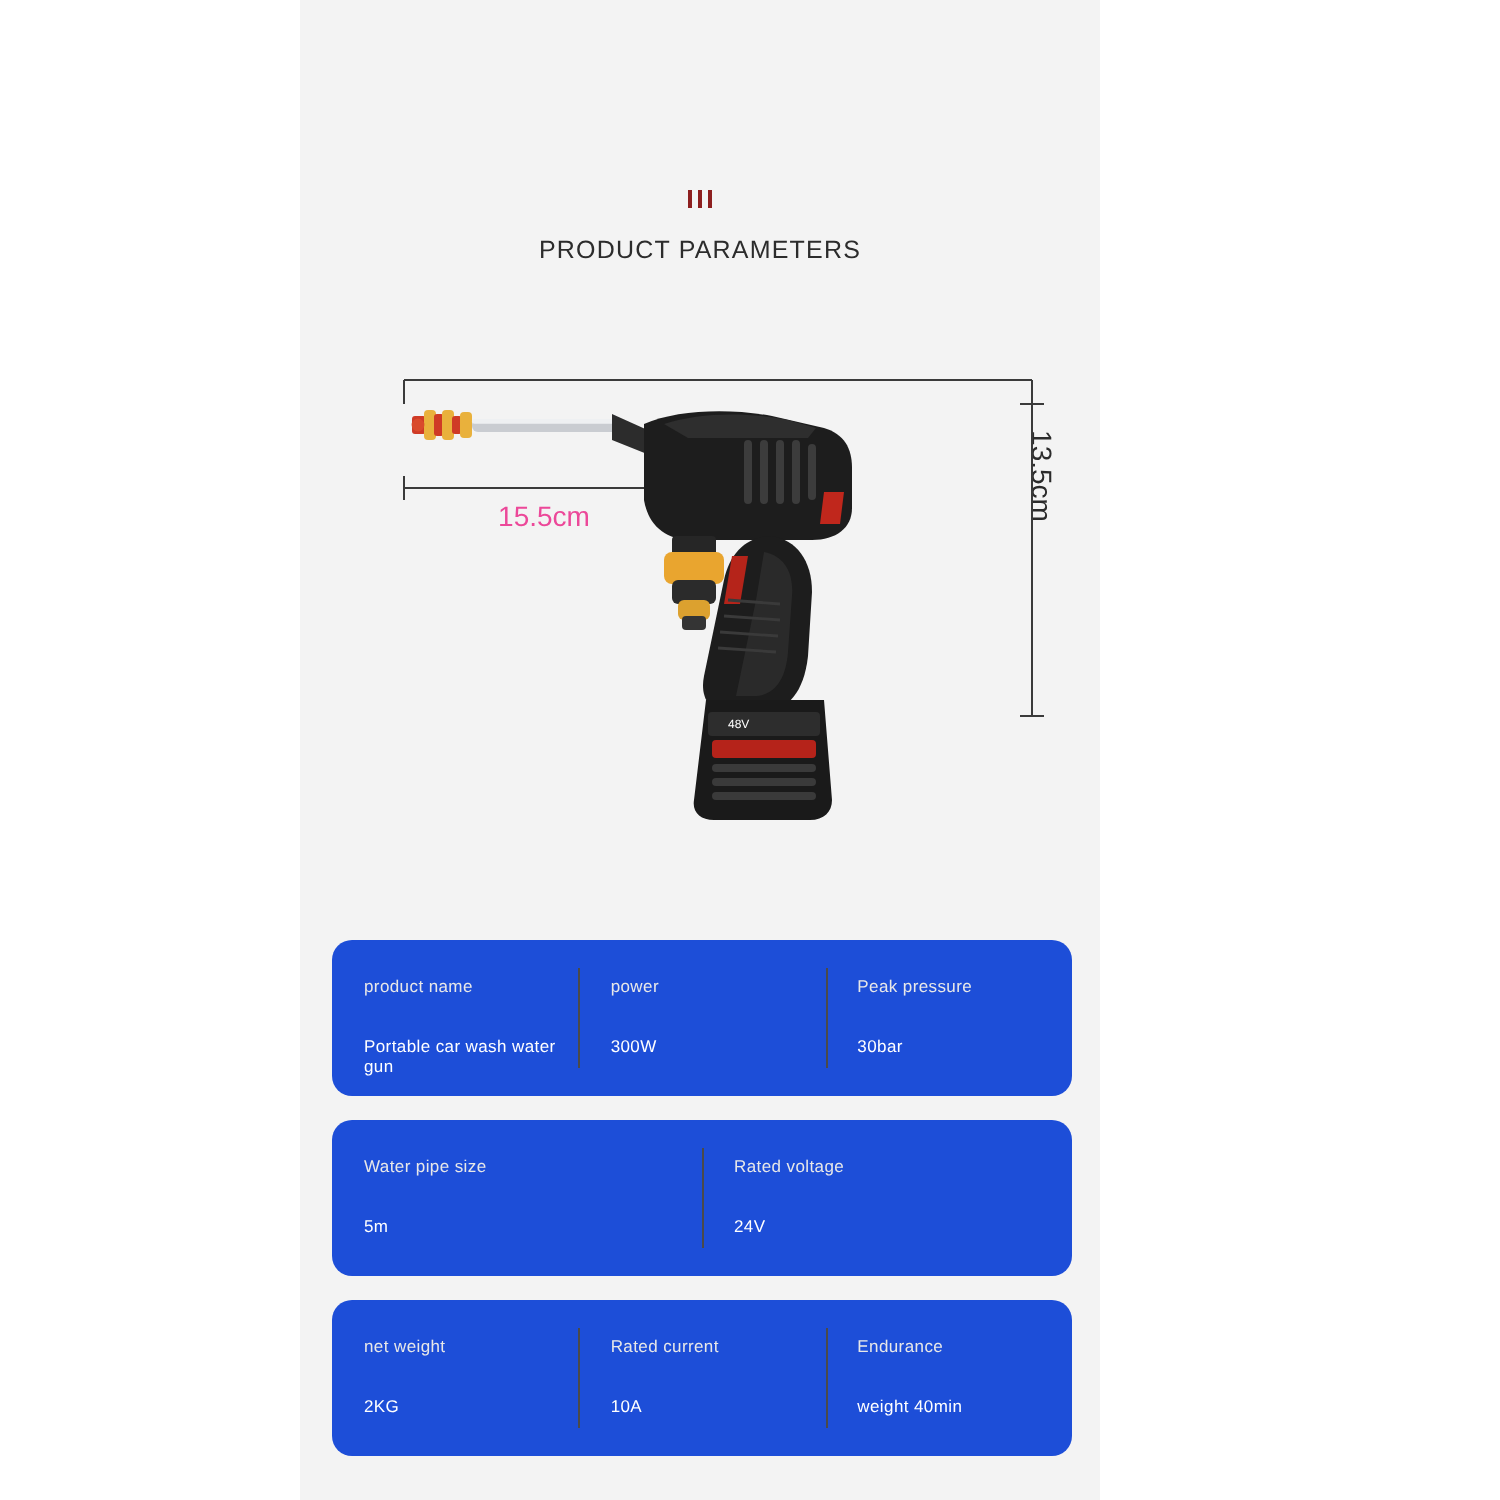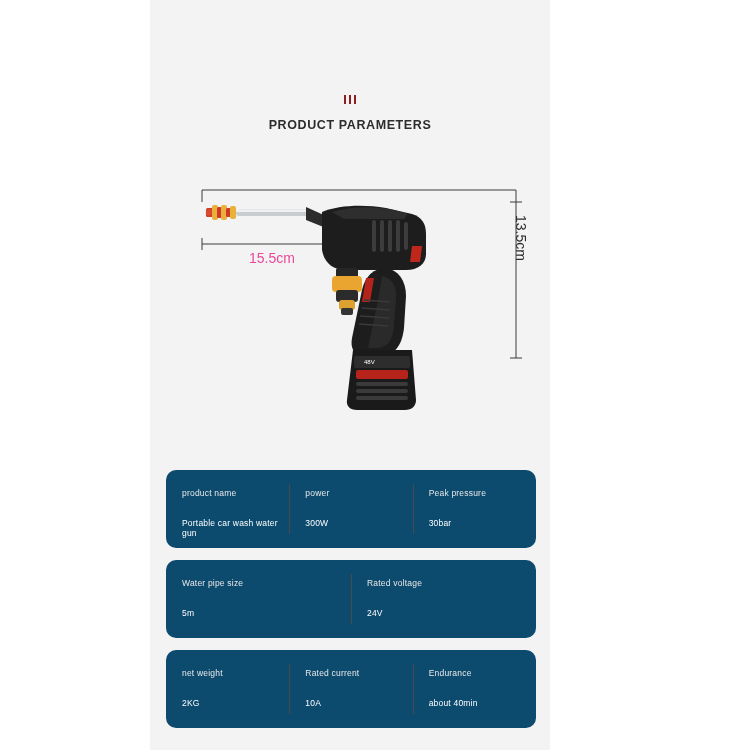--- a/index.html
+++ b/index.html
@@ -27,21 +27,20 @@
     height: 750px;
     background: #f3f3f3;
   }
   
   .header {
     position: absolute;
     left: 150px;
     top: 95px;
     width: 400px;
     text-align: center;
-    font-weight: bold;
   }
   .header-mark {
     display: block;
     margin: 0 auto 14px auto;
     width: 12px;
     height: 9px;
     background:
       linear-gradient(to right,
         #8d1f1f 0px, #8d1f1f 2px,
         transparent 2px, transparent 5px,
@@ -97,21 +96,21 @@
   }
   
   .specs {
     position: absolute;
     left: 166px;
     top: 470px;
     width: 370px;
   }
   .spec-row {
     position: relative;
-    background: #0c4a6e;
+    background: #1d4ed8;
     border-radius: 10px;
     height: 78px;
     margin-bottom: 12px;
     display: flex;
     align-items: stretch;
     color: #ffffff;
     overflow: hidden;
   }
   .spec-cell {
     flex: 1 1 0;
@@ -274,18 +273,18 @@
       <div class="spec-cell">
         <div class="spec-key">net weight</div>
         <div class="spec-val">2KG</div>
       </div>
       <div class="spec-cell">
         <div class="spec-key">Rated current</div>
         <div class="spec-val">10A</div>
       </div>
       <div class="spec-cell">
         <div class="spec-key">Endurance</div>
-        <div class="spec-val">about 40min</div>
+        <div class="spec-val">weight 40min</div>
       </div>
     </div>
 
   </div>
 </div>
 
 </body></html>

